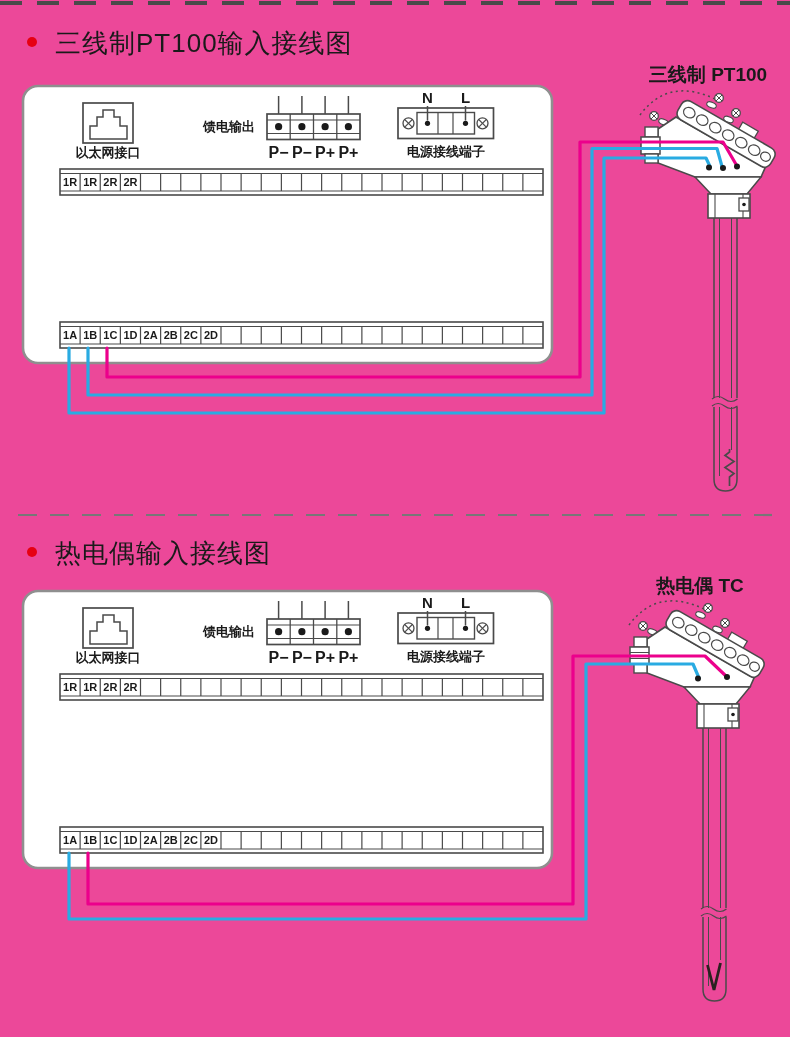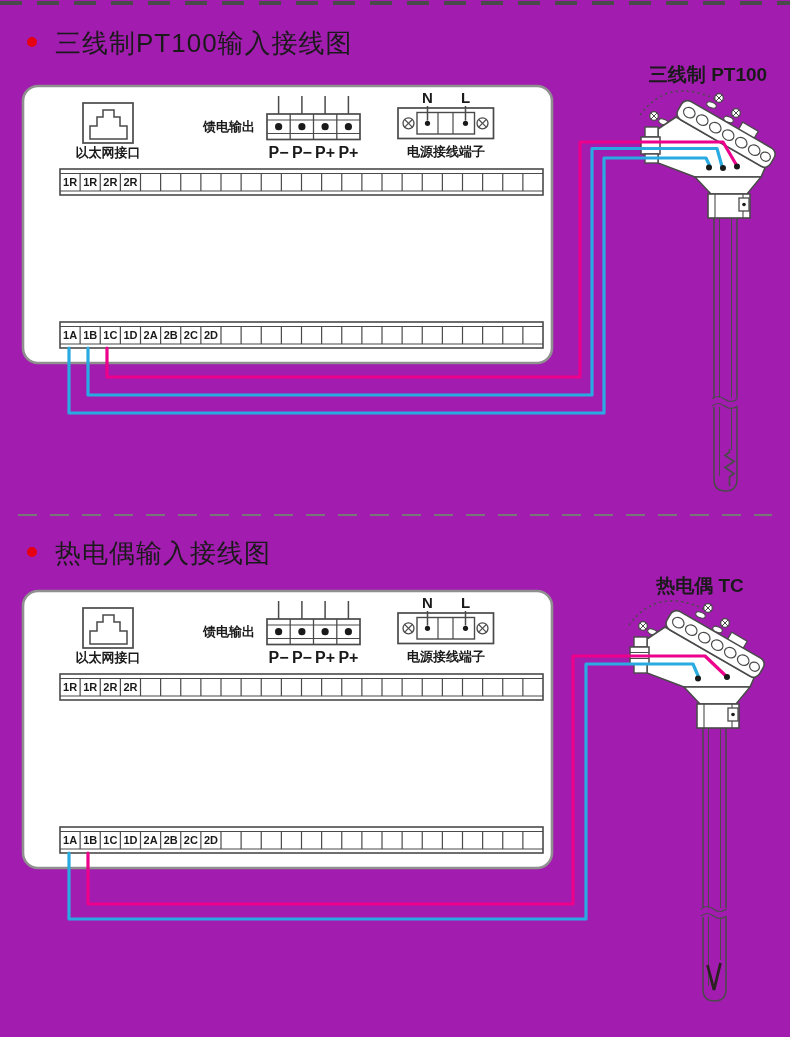--- a/index.html
+++ b/index.html
@@ -1,16 +1,16 @@
 <!DOCTYPE html>
 <html><head>
 <meta charset="utf-8">
 <style>
   html,body{margin:0;padding:0;background:#ffffff;}
-  .page{position:relative;width:790px;height:1037px;background:#a21caf;overflow:hidden;
+  .page{position:relative;width:790px;height:1037px;background:#ec4899;overflow:hidden;
         font-family:"Liberation Sans","DejaVu Sans",sans-serif;}
   svg text{font-family:"Liberation Sans","DejaVu Sans",sans-serif;fill:#1a1a1a;}
   .t-title{font-size:26px;letter-spacing:1px;}
   .t-sensor{font-size:19px;font-weight:bold;}
   .t-label{font-size:13px;font-weight:bold;}
   .t-nl{font-size:15px;font-weight:bold;}
   .t-p{font-size:16px;font-weight:bold;}
 </style>
 </head>
 <body>

